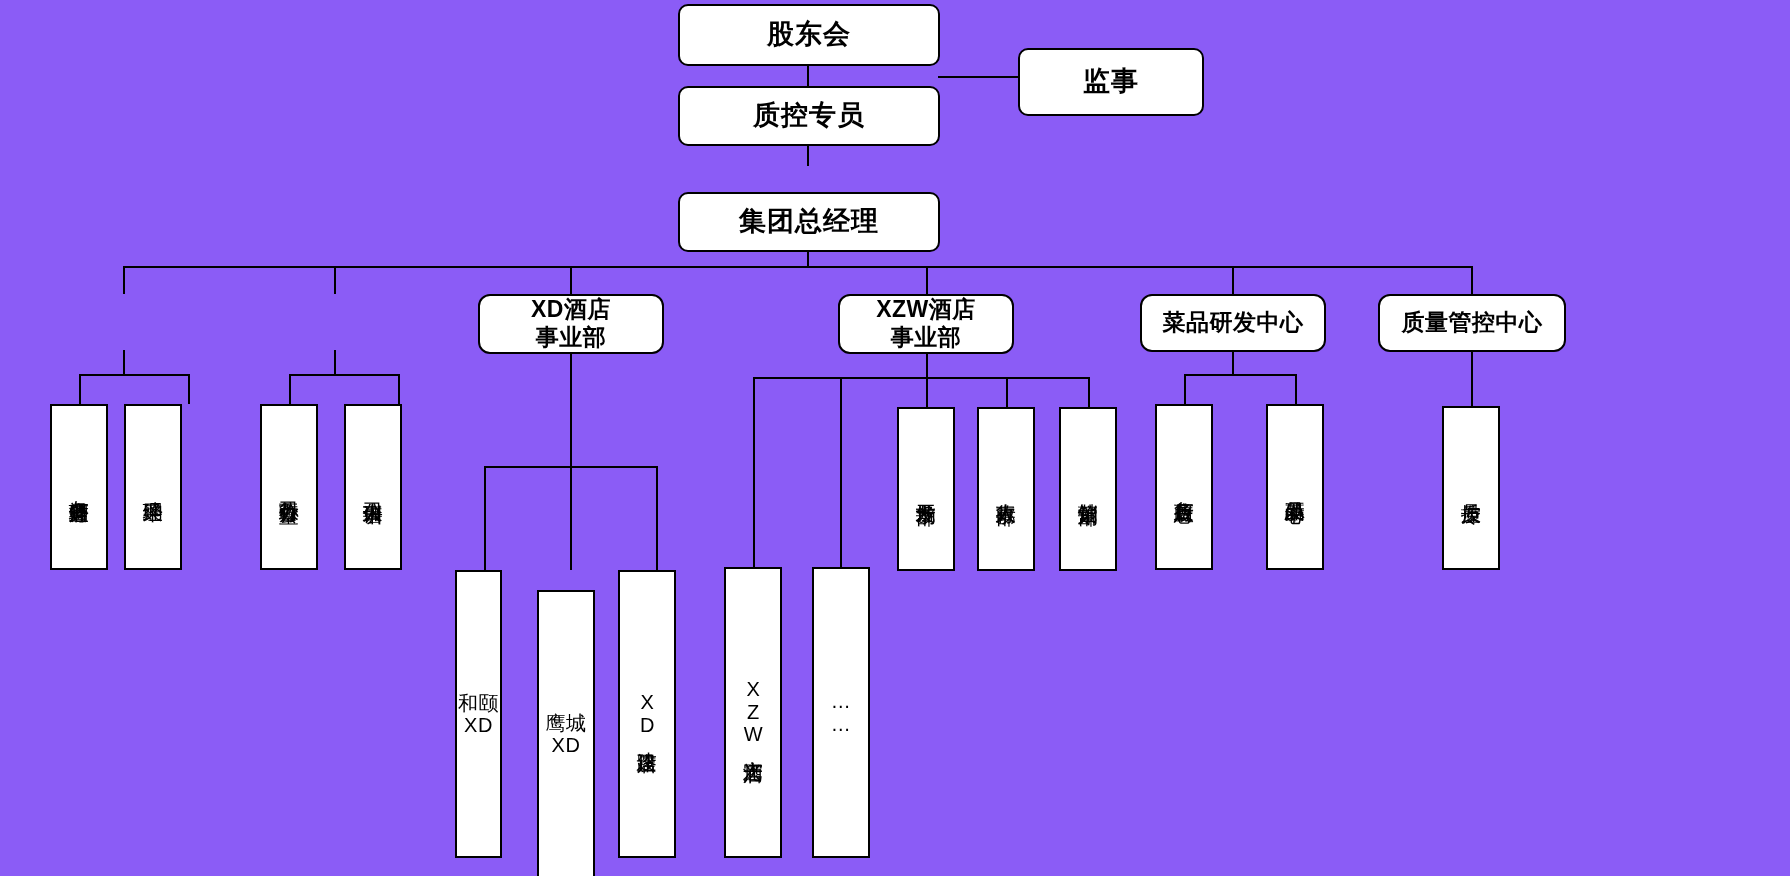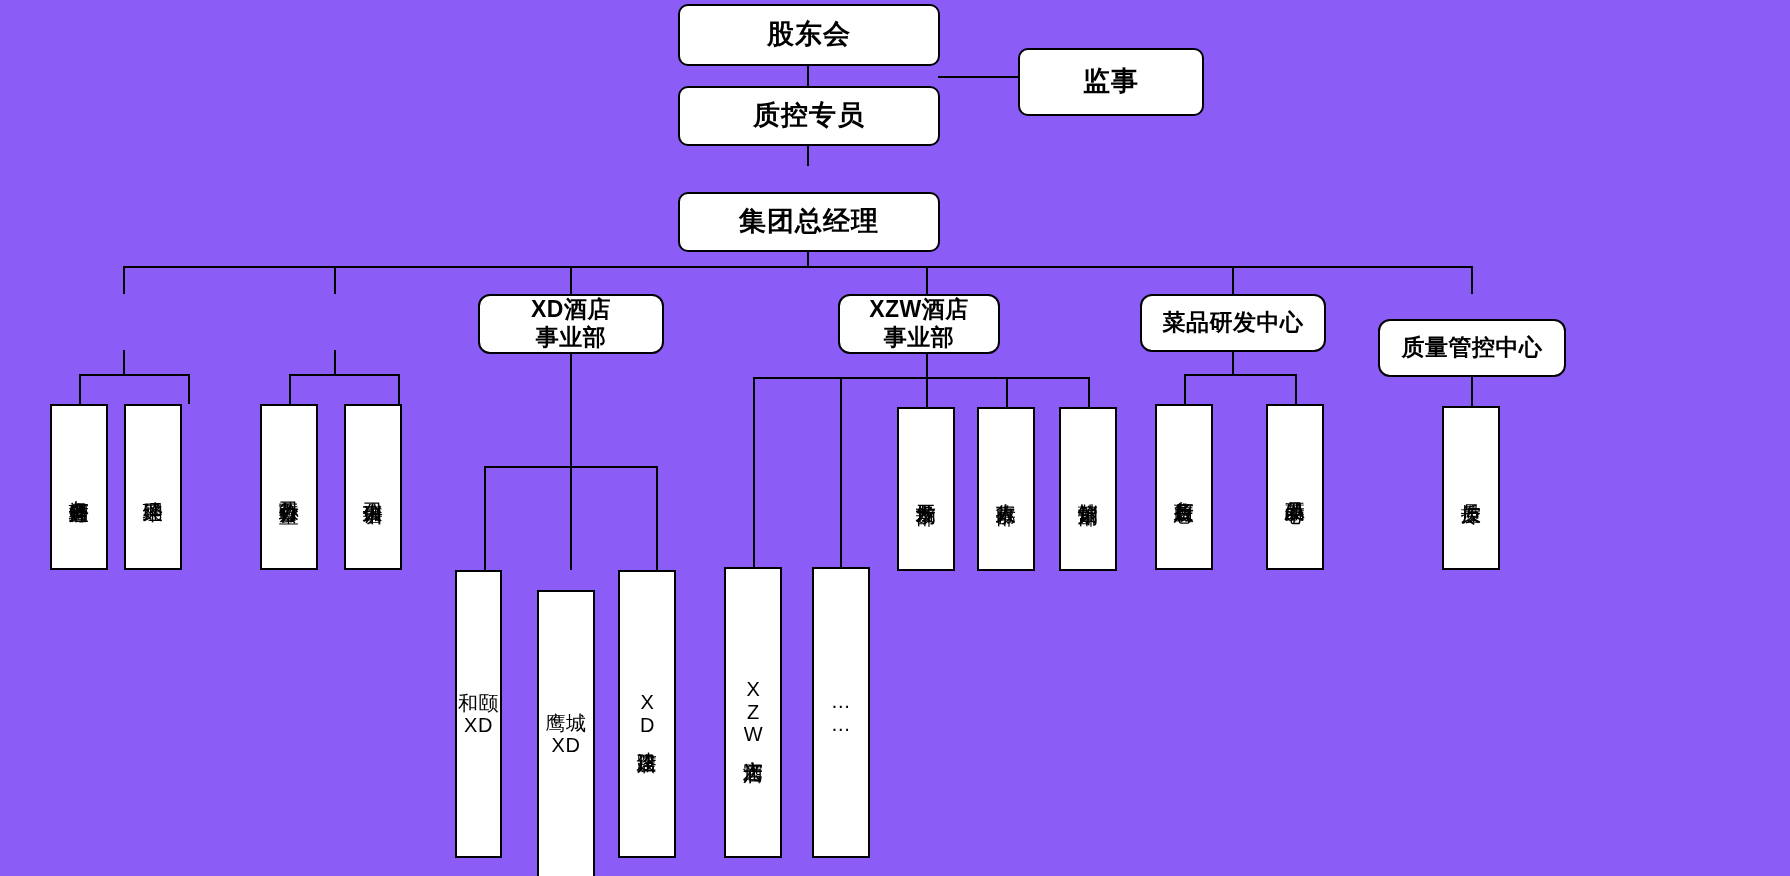--- a/index.html
+++ b/index.html
@@ -137,30 +137,30 @@
     <span class="inner">集团总经理</span>
   </div>
 
 
 
   <div class="node dept" style="left:478px; top:294px; width:186px; height:60px;align-items:center;">
     <span class="inner">XD酒店
 事业部</span>
   </div>
 
-  <div class="node dept" style="left:838px; top:294px; width:162px; height:60px;">
+  <div class="node dept" style="left:838px; top:294px; width:176px; height:60px;">
     <span class="inner">XZW酒店
 事业部</span>
   </div>
 
   <div class="node dept" style="left:1140px; top:294px; width:186px; height:58px;">
     <span class="inner">菜品研发中心</span>
   </div>
 
-  <div class="node dept" style="left:1378px; top:294px; width:188px; height:58px;margin-top:25px;">
+  <div class="node dept" style="left:1378px; top:294px; width:188px; height:58px;">
     <span class="inner">质量管控中心</span>
   </div>
 
   <div class="node leaf" style="left:50px; top:404px; width:58px; height:166px;">
     <span class="inner">各酒店财务经理</span>
   </div>
   <div class="node leaf" style="left:124px; top:404px; width:58px; height:166px;">
     <span class="inner">采购经理</span>
   </div>
 

